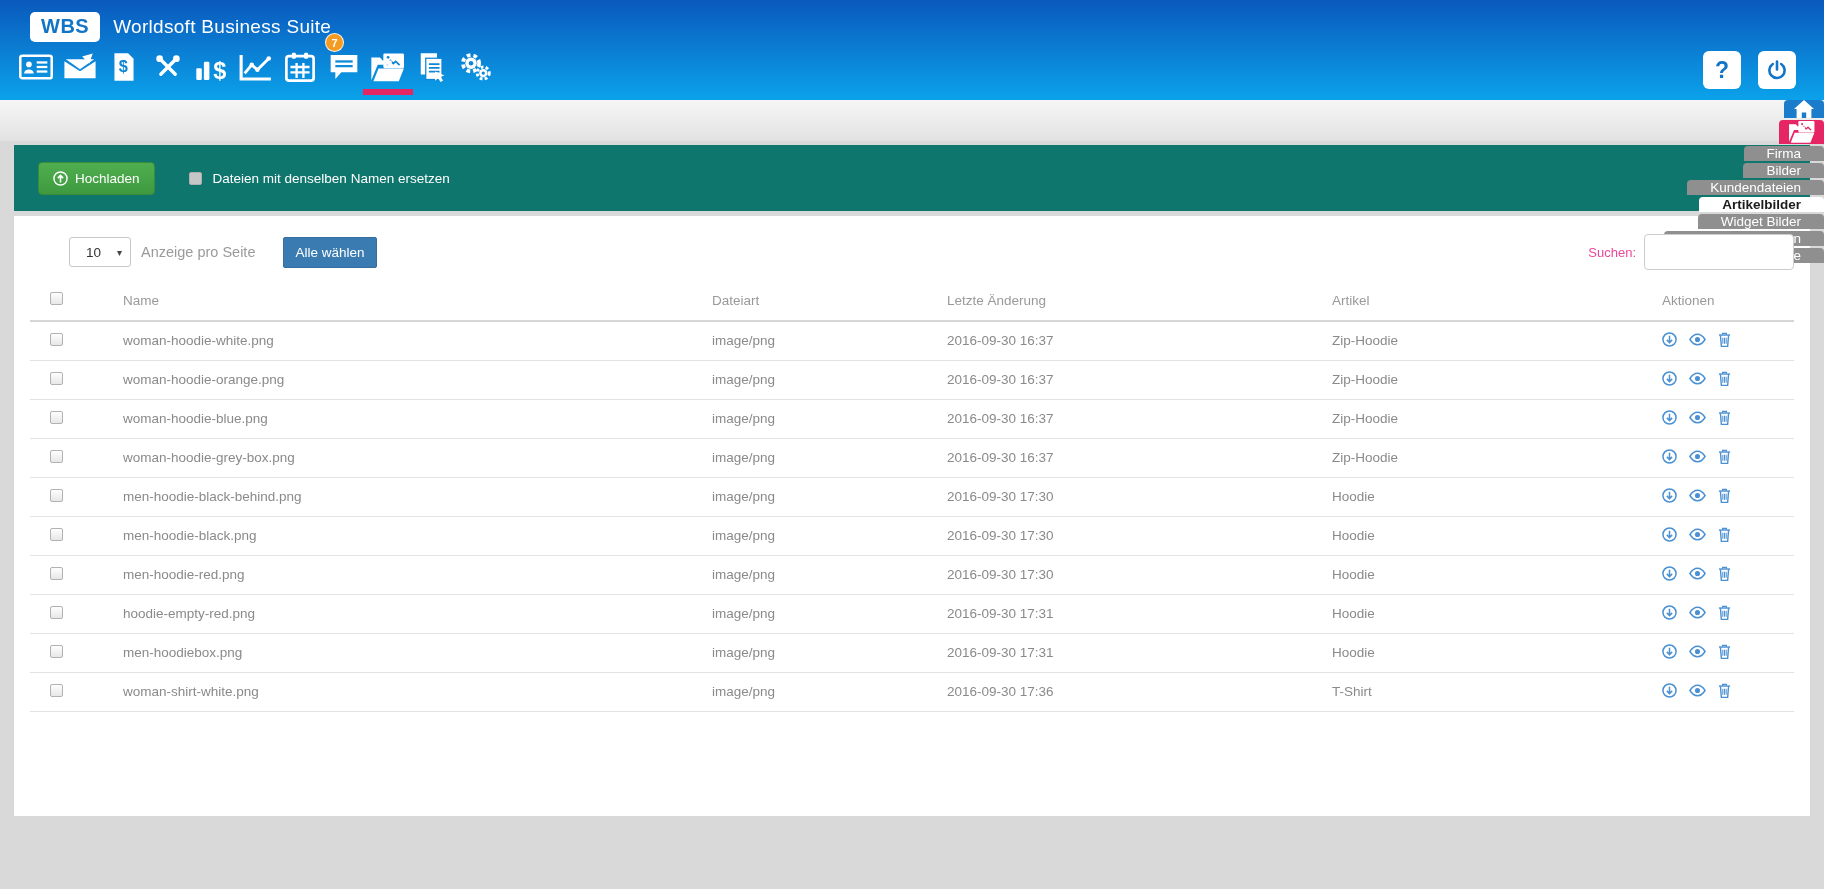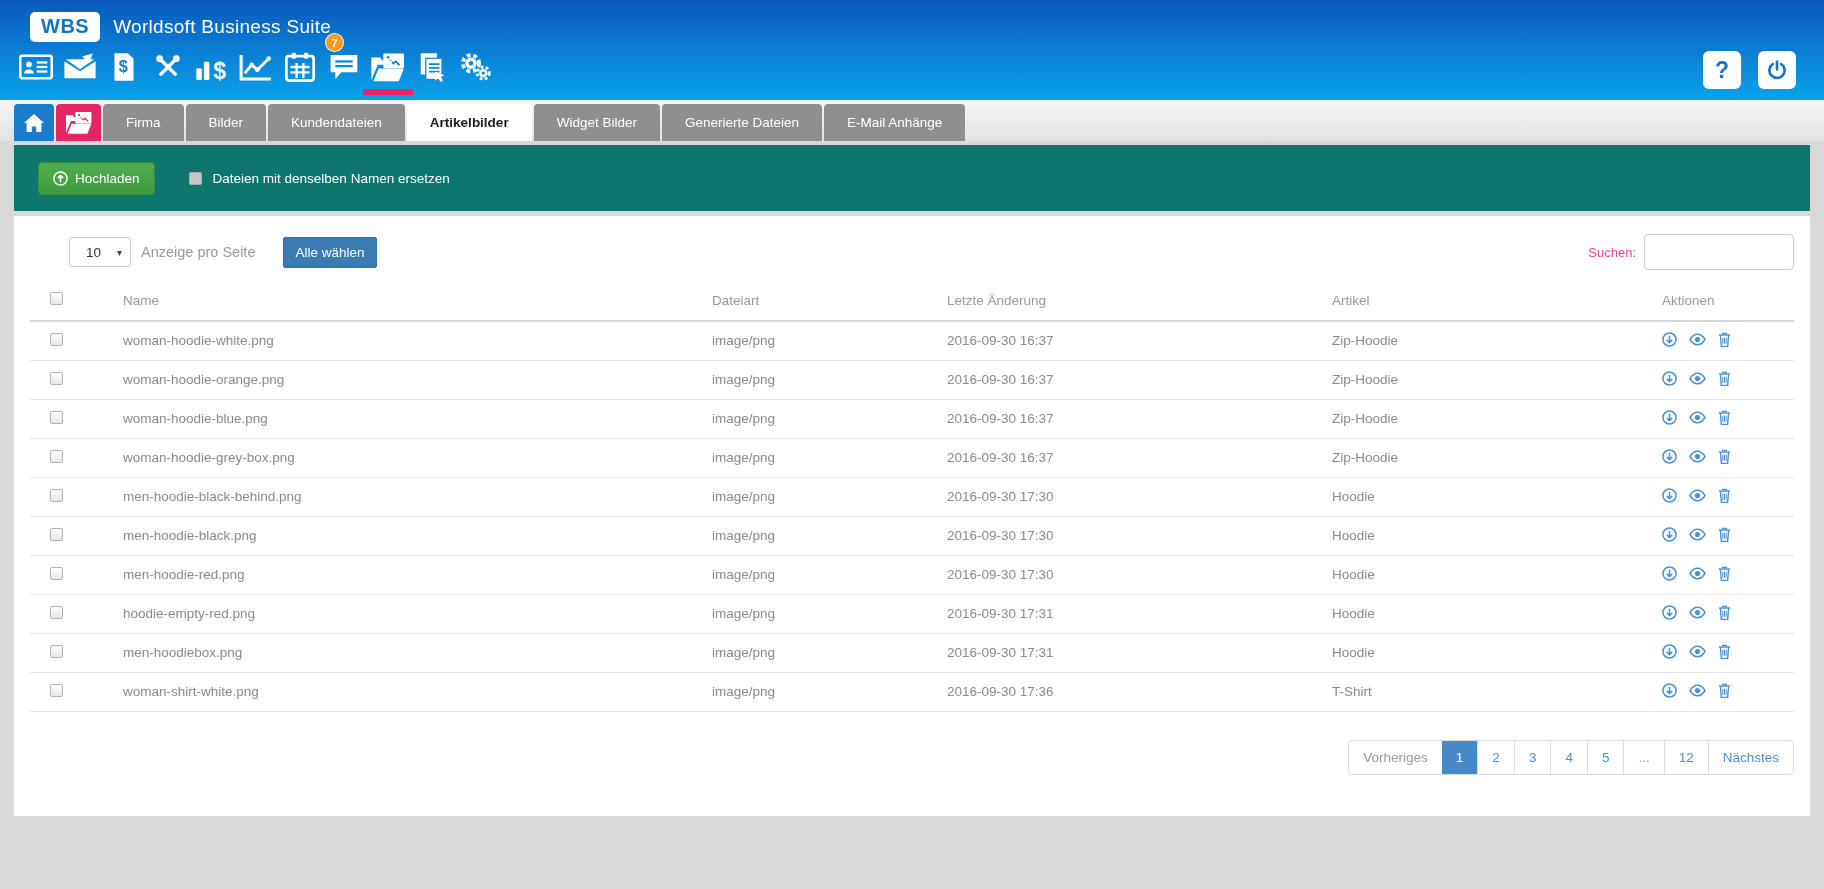--- a/index.html
+++ b/index.html
@@ -16,21 +16,21 @@
   .nav-icons { display: flex; align-items: center; margin: 4px 0 0 14px; height: 42px; }
   .nav-icon { width: 44px; height: 42px; display: flex; align-items: center; justify-content: center; position: relative; cursor: pointer; }
   .badge { position: absolute; top: -13px; left: 3px; width: 19px; height: 19px; border-radius: 50%;
            background: #f59b22; border: 1px solid rgba(255,255,255,.9); color: #fff; font-size: 11px; font-weight: bold;
            display: flex; align-items: center; justify-content: center; }
   .active-underline { position: absolute; left: -3px; bottom: -7px; width: 50px; height: 6px; background: #e62565; }
   .header-right { position: absolute; right: 28px; top: 51px; display: flex; gap: 17px; }
   .hbtn { width: 38px; height: 38px; background: #fff; border-radius: 6px; display: flex; align-items: center; justify-content: center;
           color: #1274c6; font-size: 23px; font-weight: bold; cursor: pointer; }
   
-  .tabbar { height: 41px; background: linear-gradient(#f6f6f6,#e2e2e2); display: flex; align-items: flex-end; padding-left: 14px; gap: 2px; }
+  .tabbar { height: 41px; background: linear-gradient(#f6f6f6,#e2e2e2); display: flex; align-items: flex-end; padding-left: 14px; gap: 2px; flex-direction: column; }
   .tab { height: 37px; display: flex; align-items: center; justify-content: center; border-radius: 4px 4px 0 0; cursor: pointer; }
   .tab.icontab-home  { width: 40px; background: #1b7ccb; }
   .tab.icontab-media { width: 45px; background: #e62565; }
   .tab.text { padding: 0 23px; background: #8f8f8f; color: #fff; font-size: 13.5px; white-space: nowrap; }
   .tab.text.active { background: #fff; color: #1b1b1b; font-weight: bold; }
   
   .content-wrap { margin: 0 14px; }
   .filter-outer { background: #fff; padding: 17px 12px 11px; }
   .filter-bar { background: #1379cb; height: 45px; display: flex; align-items: center; }
   .btn-cat { margin-left: 12px; width: 227px; height: 27px; border: 1px solid #b9b9b9; border-radius: 4px;
@@ -504,22 +504,15 @@
                   <path d="M1 3.2h12" stroke="#4a90d2" stroke-width="1.5"></path>
                   <path d="M5 3V1.4h4V3" stroke="#4a90d2" stroke-width="1.4" fill="none"></path>
                   <path d="M2.6 3.4l1 12h6.8l1-12" fill="none" stroke="#4a90d2" stroke-width="1.5"></path>
                   <path d="M5.2 6.2v6.4M7 6.2v6.4M8.8 6.2v6.4" stroke="#4a90d2" stroke-width="1.1"></path>
                 </svg></span>
   </td>
 </tr>
         </tbody>
     </table>
 
-    <div class="pagination">
-      <div class="pg">
-        <div class="pg-cell pg-prev">Vorheriges</div>
-        <div id="pg-pages" style="display:contents"><div class="pg-cell pg-active">1</div><div class="pg-cell">2</div><div class="pg-cell">3</div><div class="pg-cell">4</div><div class="pg-cell">5</div><div class="pg-cell pg-ellipsis">...</div><div class="pg-cell">12</div></div>
-        <div class="pg-cell">Nächstes</div>
-      </div>
-    </div>
 
   </div>
 </div>
 
 </body></html>

